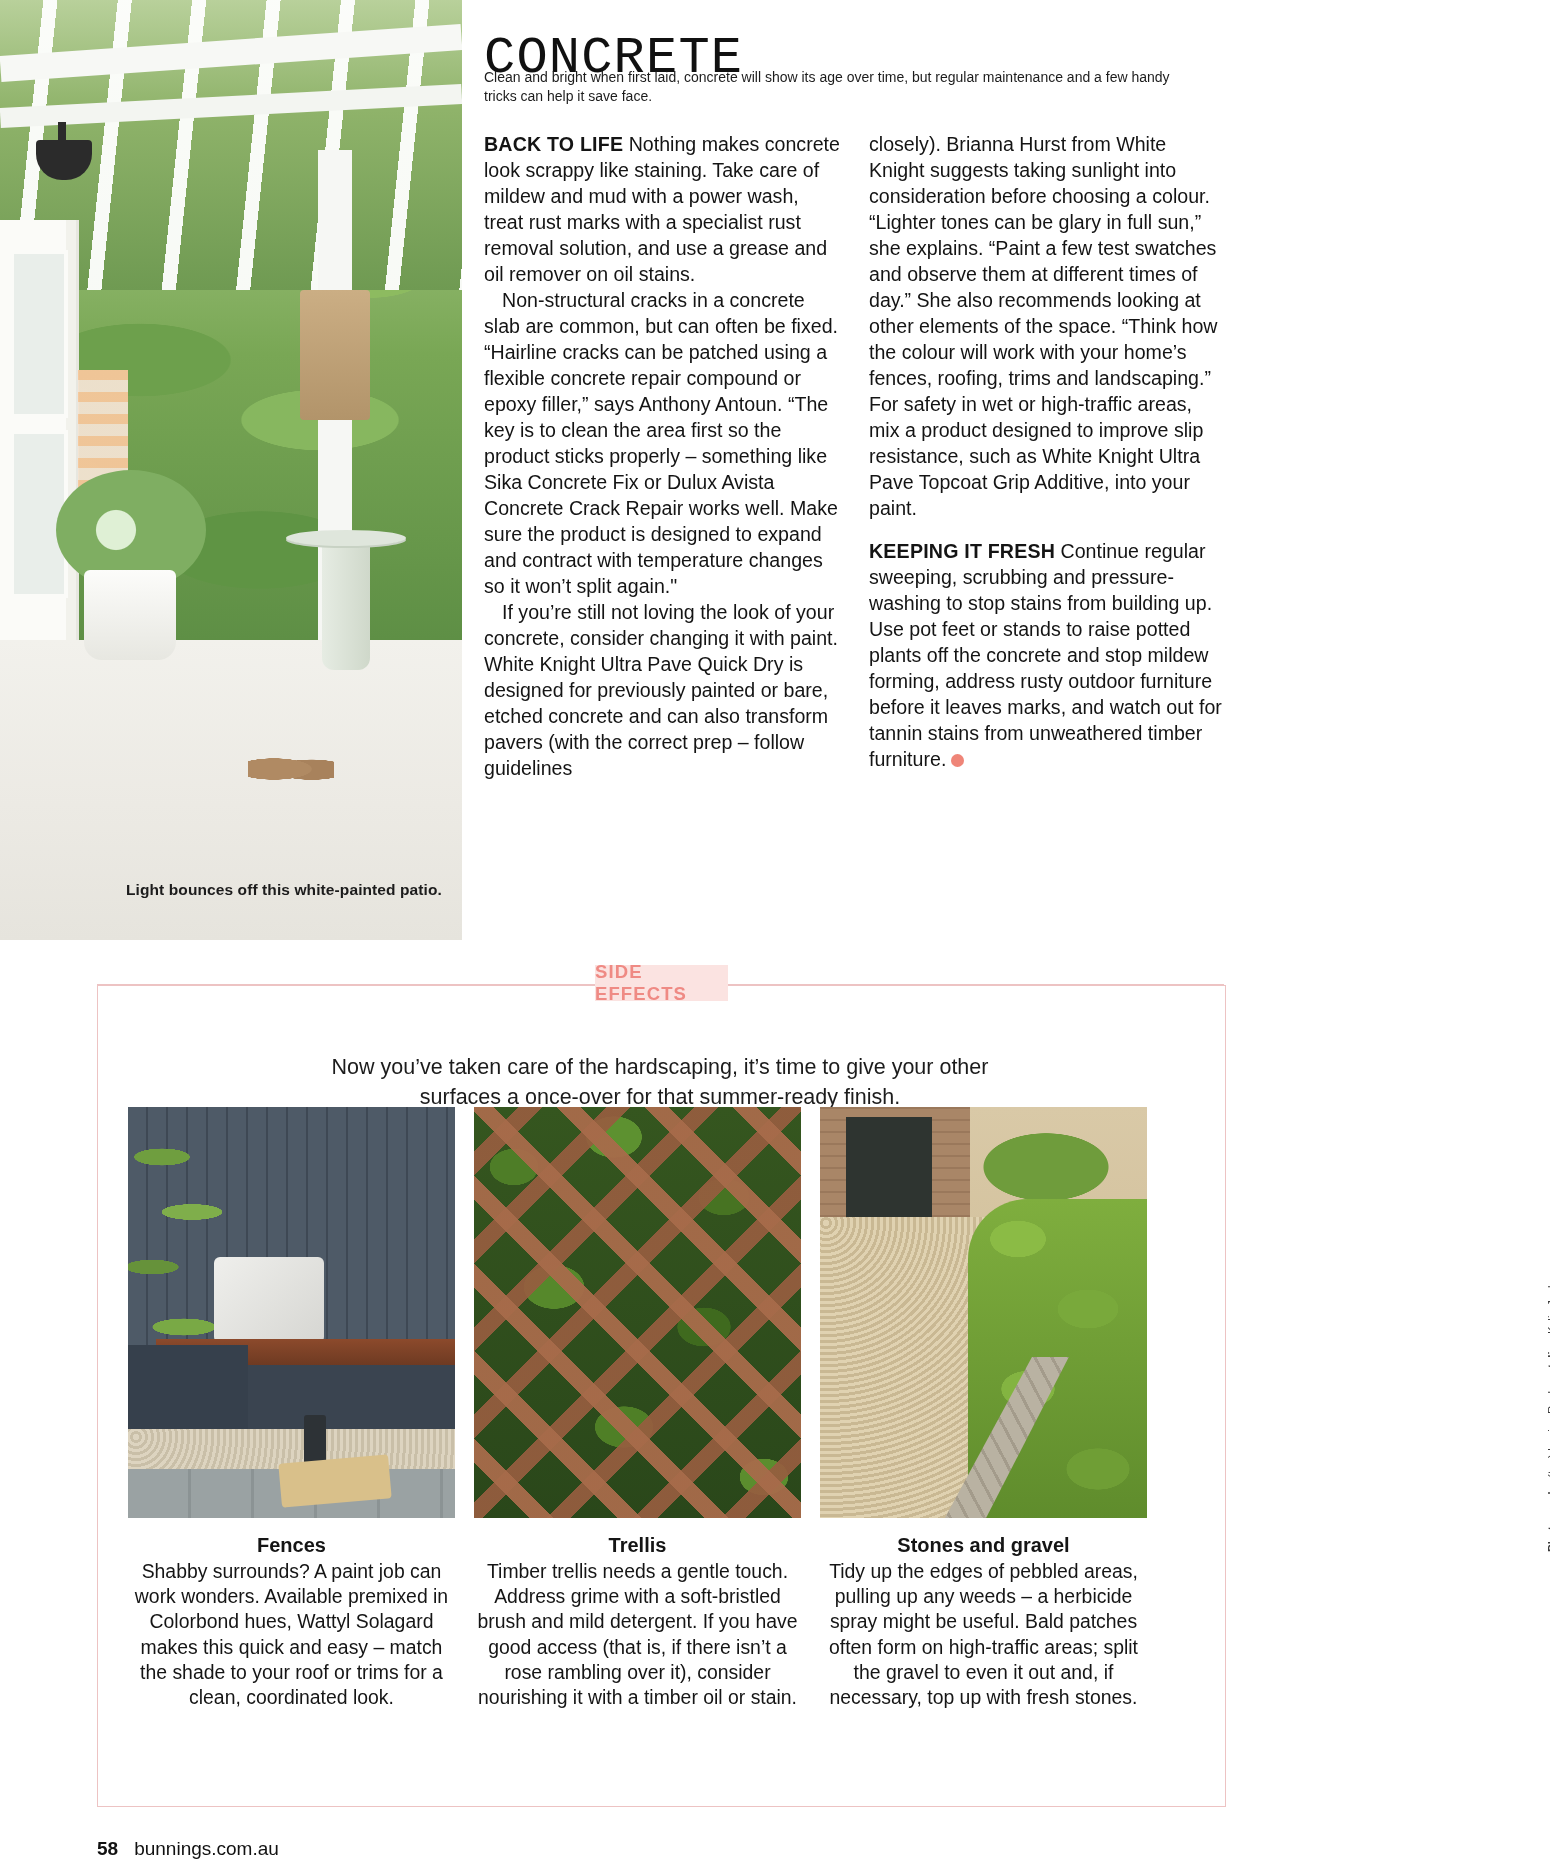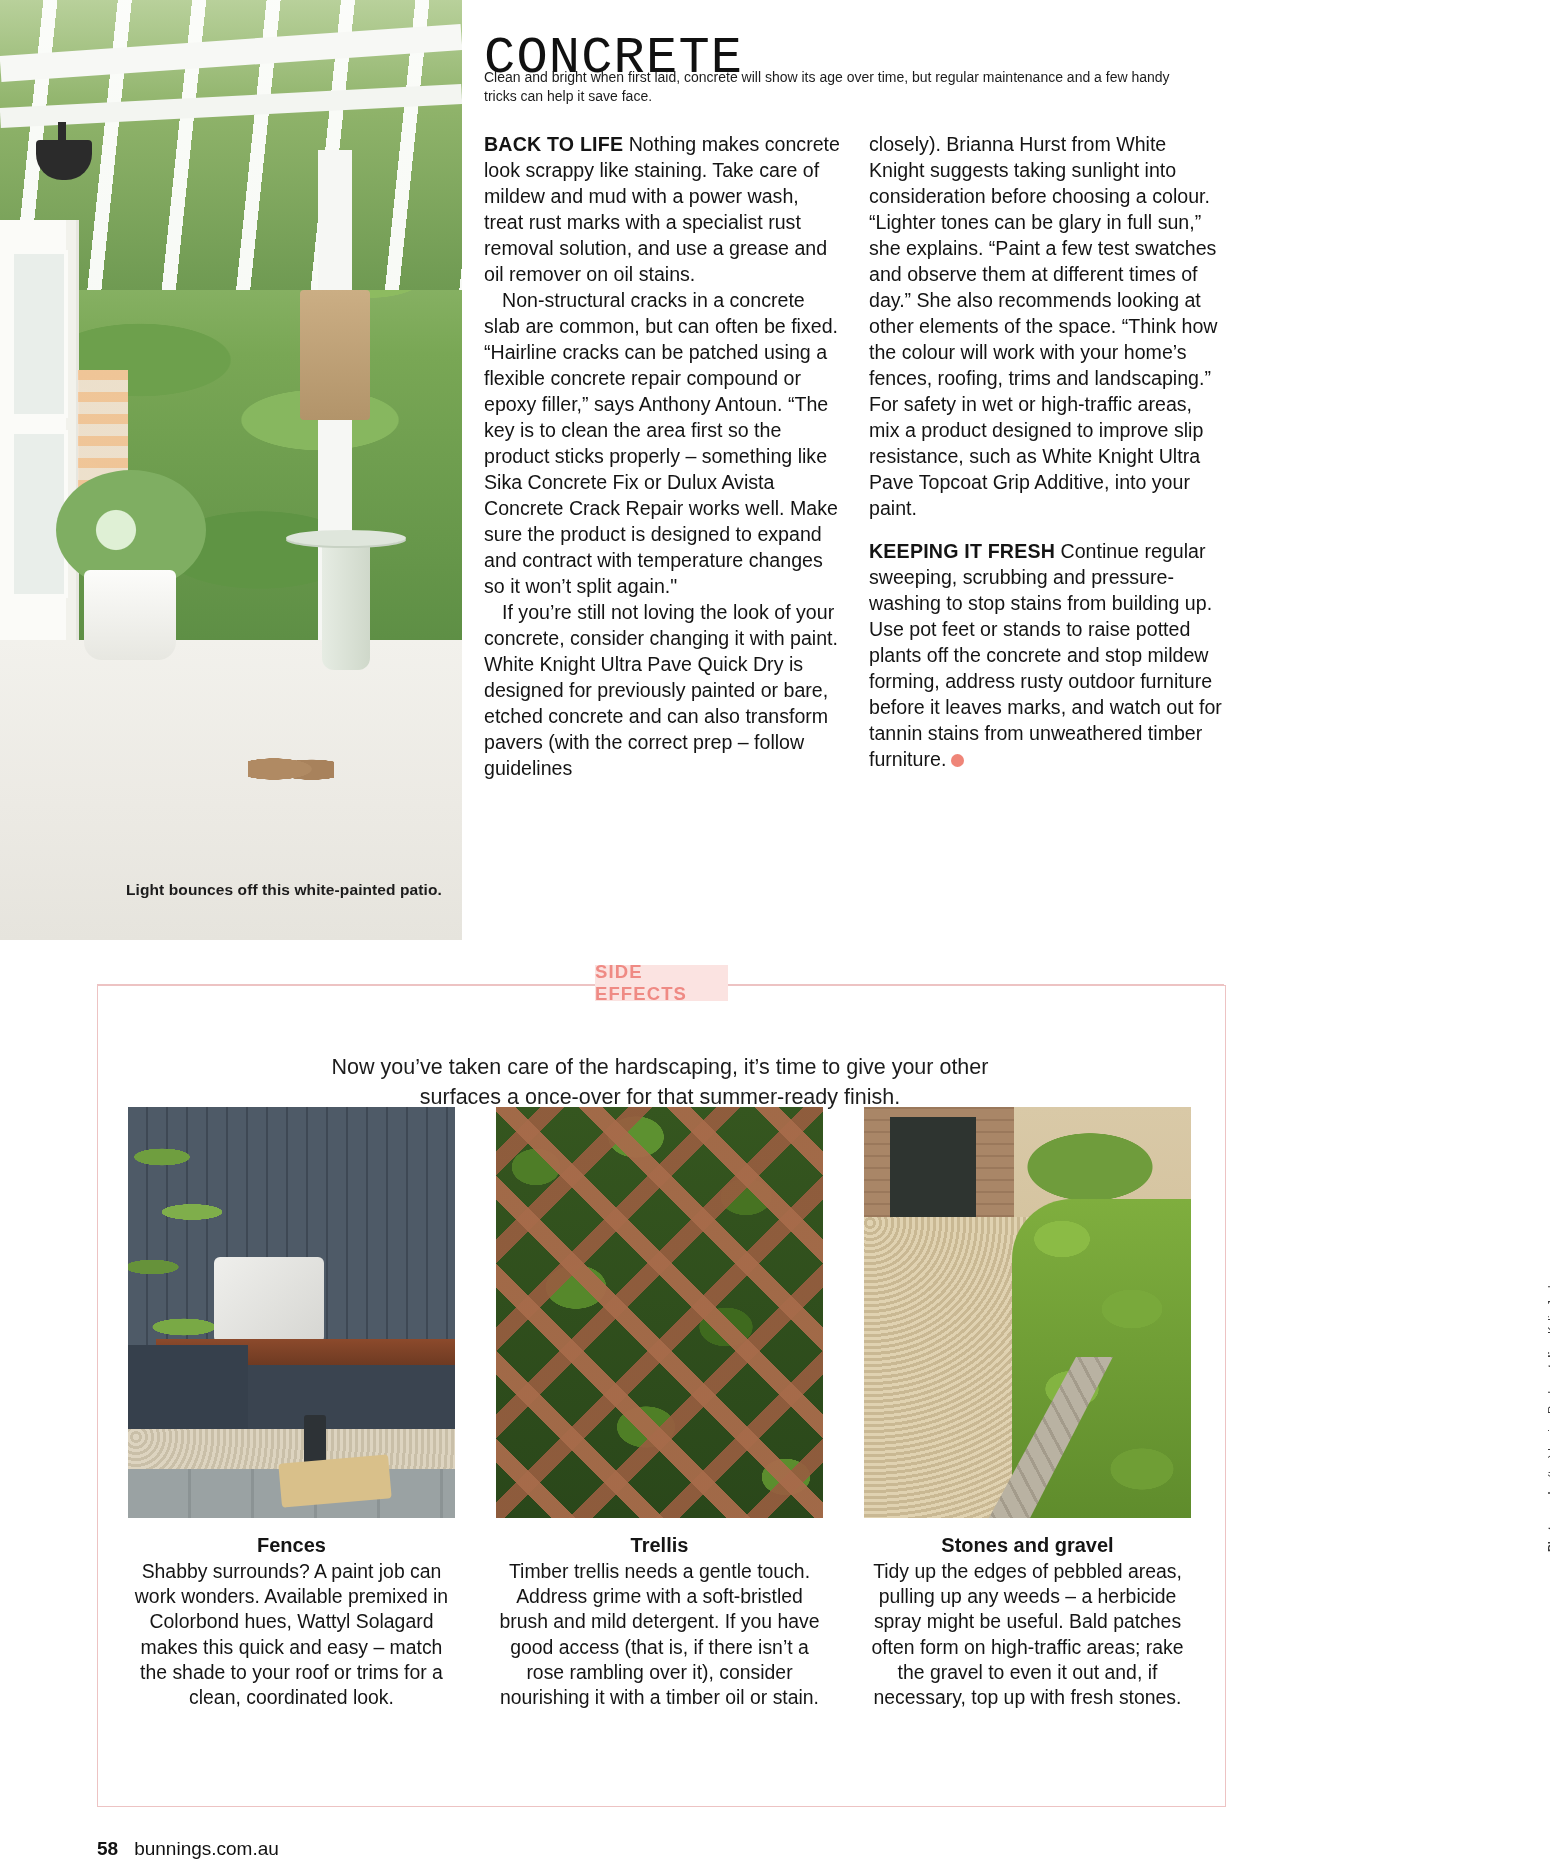--- a/index.html
+++ b/index.html
@@ -91,21 +91,21 @@
   .rule-l{position:absolute;left:97px;top:984px;width:500px;height:1.6px;background:#edc3c3;}
   .rule-r{position:absolute;left:727px;top:984px;width:497px;height:1.6px;background:#edc3c3;}
   .panel-top-gap{position:absolute;left:597px;top:982px;width:130px;height:5px;background:#fff;}
   .badge{position:absolute;left:595px;top:965px;width:133px;height:36px;
     background:#fbe3e1;color:#ef8a84;font-size:18.5px;font-weight:700;letter-spacing:1.1px;
     display:flex;align-items:center;justify-content:center;}
   .panel-intro{position:absolute;left:300px;top:1030px;width:720px;text-align:center;
     font-size:21.5px;line-height:1.42;color:#1c1c1c;}
 
   
-  .cards{position:absolute;left:128px;top:1107px;width:1065px;display:flex;gap:41px;}
+  .cards{position:absolute;left:128px;top:1107px;width:1065px;display:flex;gap:19px;}
   .card{width:327px;}
   .card .photo{width:327px;height:411px;overflow:hidden;position:relative;}
   .card h3{margin:16px 0 0;text-align:center;font-size:20px;font-weight:700;color:#151515;}
   .card p{margin:2px 0 0;text-align:center;font-size:19.4px;line-height:1.30;color:#151515;}
 
   
   .ph-fence{background:
       linear-gradient(180deg,#4a5663 0 62%, #5b6572 62% 66%, #cfc7b4 66% 100%);}
   .ph-fence .slats{position:absolute;left:0;top:0;width:100%;height:64%;
     background:repeating-linear-gradient(90deg,#4e5a67 0 18px,#3e4854 18px 20px);}
@@ -260,21 +260,21 @@
     <div class="card">
       <div class="photo ph-gravel">
         <div class="brick"></div>
         <div class="door"></div>
         <div class="tree"></div>
         <div class="path"></div>
         <div class="hedge"></div>
         <div class="edge"></div>
       </div>
       <h3>Stones and gravel</h3>
-      <p>Tidy up the edges of pebbled areas, pulling up any weeds – a herbicide spray might be useful. Bald patches often form on high-traffic areas; rake the gravel to even it out and, if necessary, top up with fresh stones.</p>
+      <p>Tidy up the edges of pebbled areas, pulling up any weeds – a herbicide spray might be useful. Bald patches often form on high-traffic areas; split the gravel to even it out and, if necessary, top up with fresh stones.</p>
     </div>
 
   </div>
 
   <div class="credit">
     <b>Photography</b><span> (top) Louise Roche, </span><b>styling</b><span> Kylie Jackes,</span><br>
     
   </div>
 
   <div class="footer">

